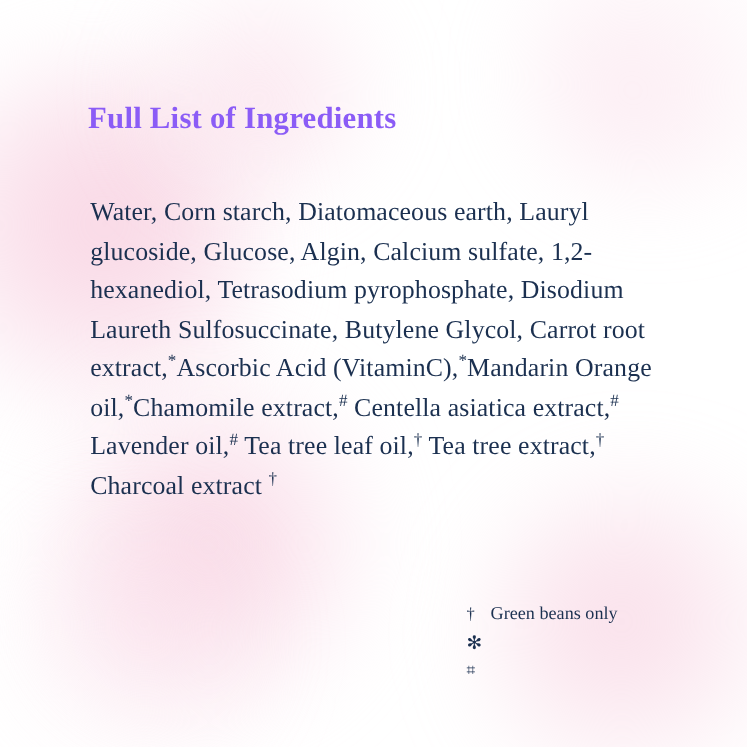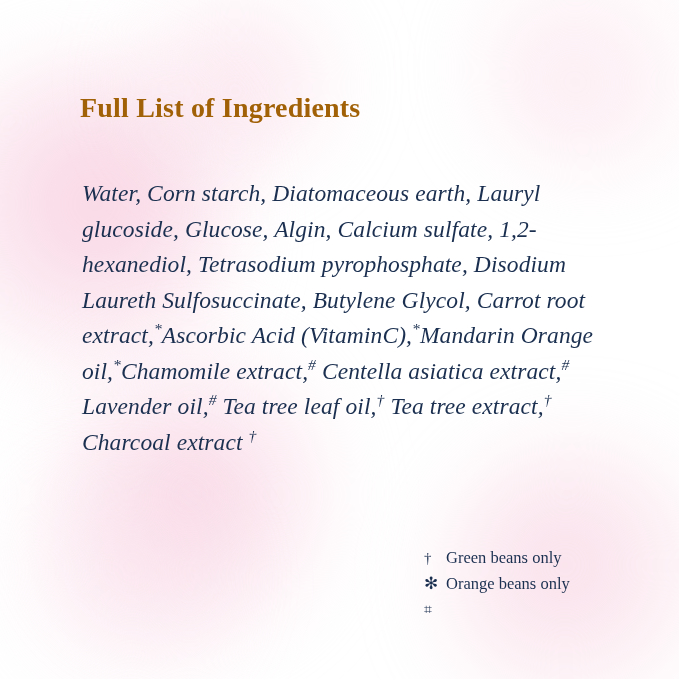--- a/index.html
+++ b/index.html
@@ -72,33 +72,32 @@
   .content {
     position: relative;
     z-index: 2;
   }
   .title {
     position: absolute;
     left: 80px;
     top: 92px;
     font-size: 28px;
     font-weight: bold;
-    color: #a16207;
+    color: #8b5cf6;
     letter-spacing: 0.2px;
   }
   .ingredients {
     position: absolute;
     left: 82px;
     top: 176px;
     width: 530px;
     font-size: 23.5px;
     line-height: 35.5px;
     color: #1b3050;
     letter-spacing: 0.1px;
-    font-style: italic;
   }
   .ingredients sup {
     font-size: 0.66em;
     vertical-align: super;
     line-height: 0;
   }
   .footnotes {
     position: absolute;
     left: 424px;
     top: 545px;
@@ -140,21 +139,20 @@
 
     <div class="ingredients">Water, Corn starch, Diatomaceous earth, Lauryl glucoside, Glucose, Algin, Calcium sulfate, 1,2-hexanediol, Tetrasodium pyrophosphate, Disodium Laureth Sulfosuccinate, Butylene Glycol, Carrot root extract,<sup>*</sup>Ascorbic Acid (VitaminC),<sup>*</sup>Mandarin Orange oil,<sup>*</sup>Chamomile extract,<sup>#</sup> Centella asiatica extract,<sup>#</sup> Lavender oil,<sup>#</sup> Tea tree leaf oil,<sup>†</sup> Tea tree extract,<sup>†</sup> Charcoal extract <sup>†</sup></div>
 
     <div class="footnotes">
       <div class="footnote">
         <span class="mark dagger">†</span>
         <span class="fn-text">Green beans only</span>
       </div>
       <div class="footnote">
         <span class="mark asterisk">✻</span>
-        <span class="fn-text">Orange beans only</span>
       </div>
       <div class="footnote">
         <span class="mark hash">⌗</span>
       </div>
     </div>
 
   </div>
 </div>
 
 </body></html>

